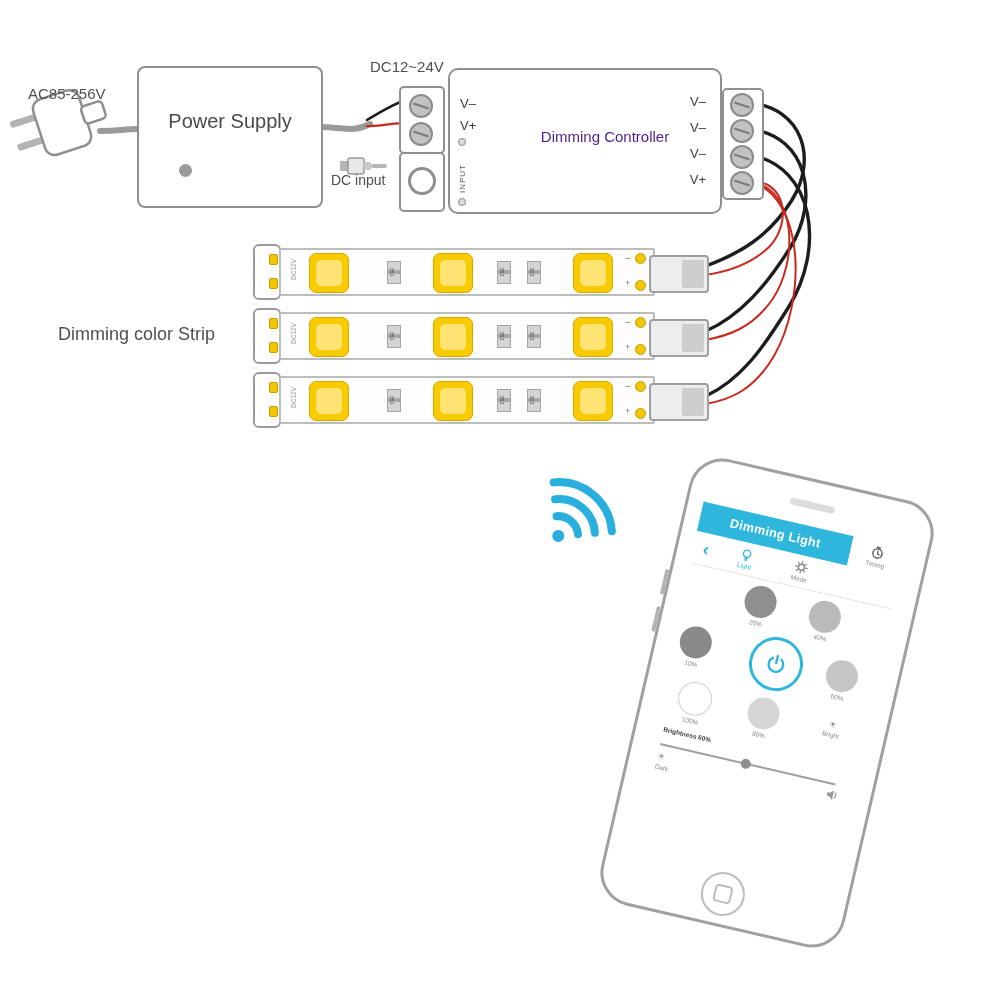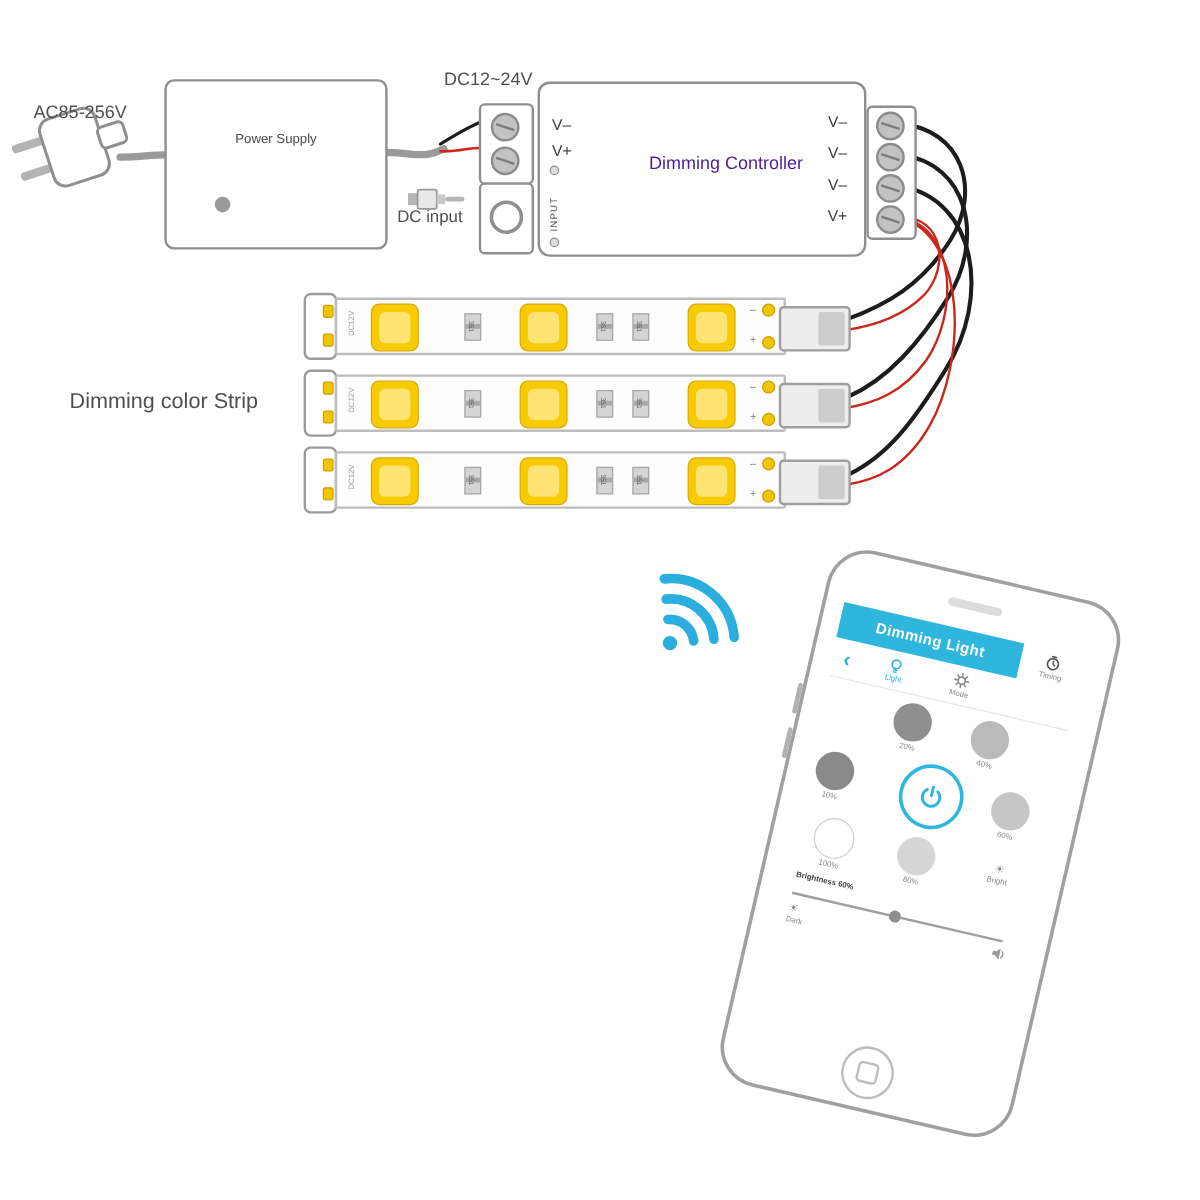--- a/index.html
+++ b/index.html
@@ -4,21 +4,21 @@
 <style>
   html,body{margin:0;padding:0;background:#fff;}
   .canvas{position:relative;width:1000px;height:1000px;background:#fff;overflow:hidden;
           font-family:"Liberation Sans", sans-serif;}
   .svg-overlay{position:absolute;left:0;top:0;pointer-events:none;}
 
   .lbl{position:absolute;color:#4f4f4f;font-size:15px;white-space:nowrap;}
 
   .box{position:absolute;background:#fff;border:2px solid #8f8f8f;border-radius:10px;}
   .ps-box{left:137px;top:66px;width:182px;height:138px;border-radius:8px;}
-  .ps-title{position:absolute;left:0;right:0;top:42px;text-align:center;font-size:11px;color:#4a4a4a;}
+  .ps-title{position:absolute;left:0;right:0;top:42px;text-align:center;font-size:20px;color:#4a4a4a;}
   .ps-indicator{position:absolute;left:40px;top:96px;width:13px;height:13px;border-radius:50%;background:#9a9a9a;}
 
   .term-block{position:absolute;background:#fff;border:2px solid #8f8f8f;border-radius:5px;}
   .screw{position:absolute;width:20px;height:20px;border-radius:50%;background:#c2c2c2;border:2px solid #8b8b8b;}
   .screw::after{content:"";position:absolute;left:2px;right:2px;top:50%;height:2px;background:#7b7b7b;
                 transform:translateY(-50%) rotate(18deg);}
   .jack-box{left:399px;top:152px;width:42px;height:56px;border-radius:5px;}
   .jack{position:absolute;left:7px;top:13px;width:22px;height:22px;border:3px solid #8f8f8f;border-radius:50%;background:#fff;}
 
   .ctrl-box{left:448px;top:68px;width:270px;height:142px;}

